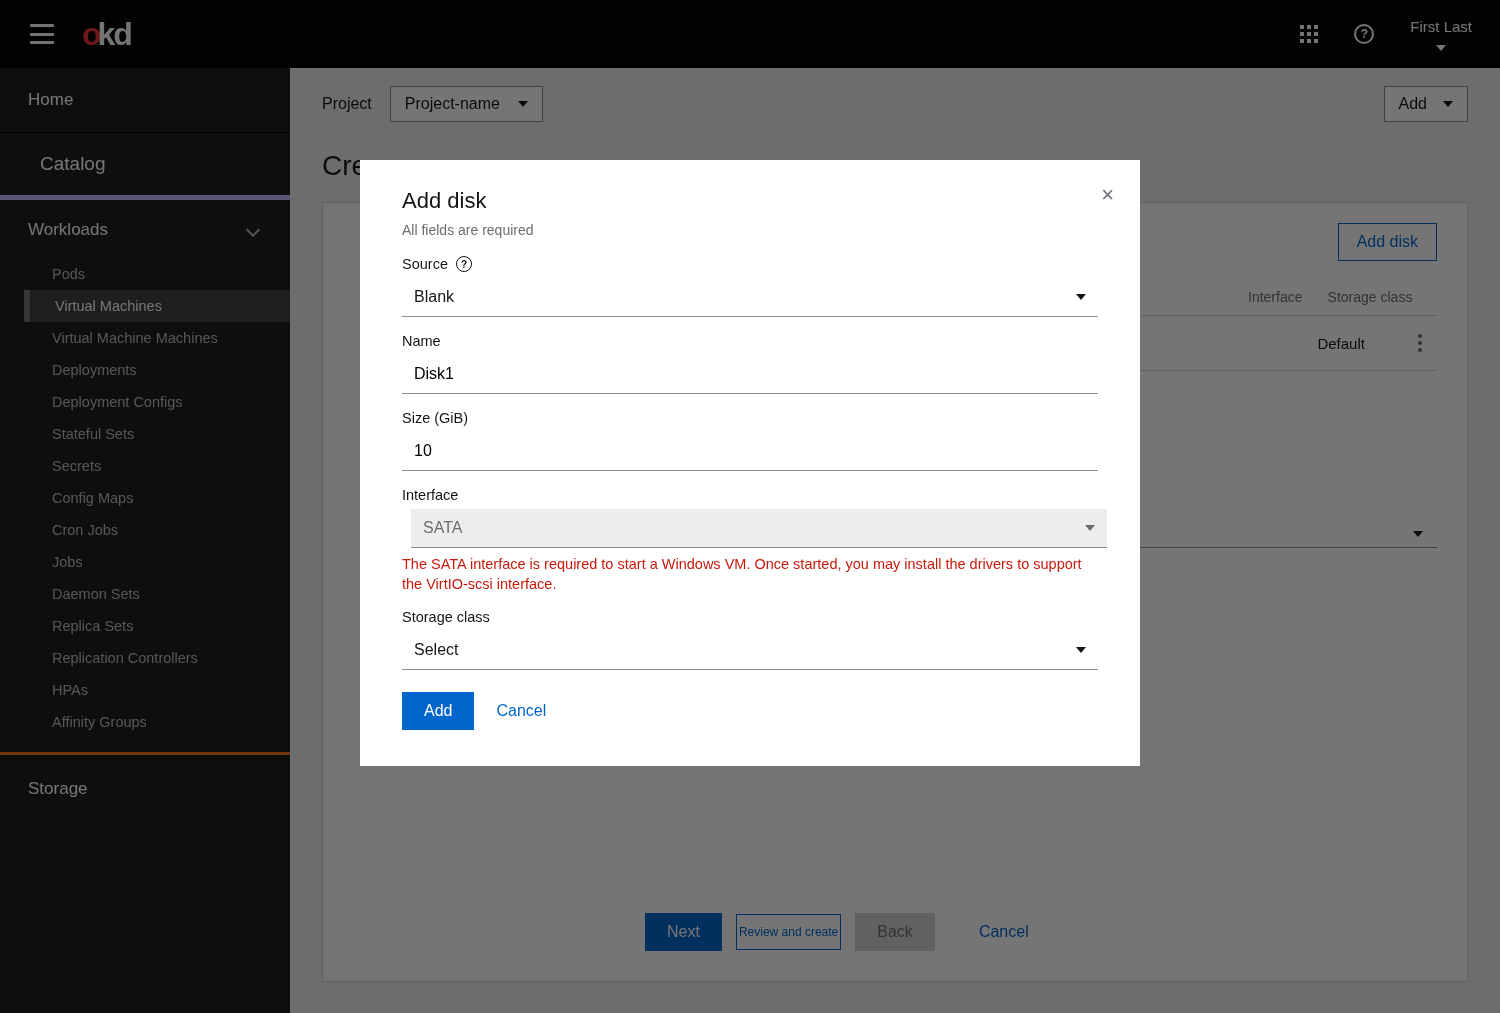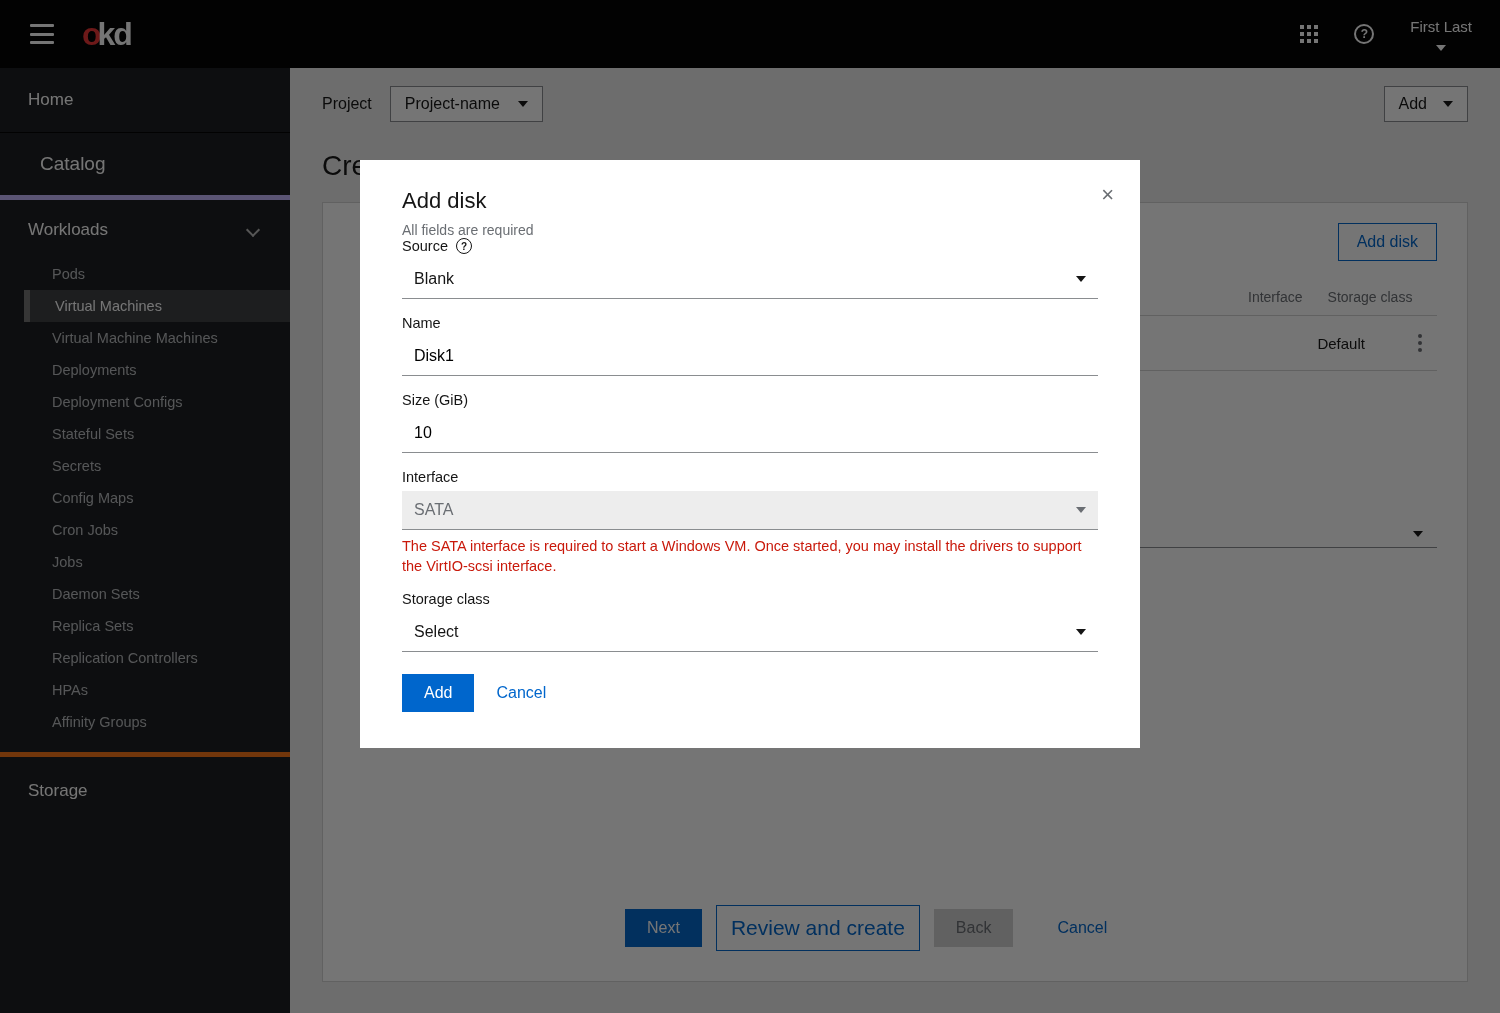--- a/index.html
+++ b/index.html
@@ -19,21 +19,21 @@
   .caret-down { width:0; height:0; border-left:5px solid transparent; border-right:5px solid transparent; border-top:6px solid #fff; }
   
   .sidebar { position:absolute; top:68px; left:0; bottom:0; width:290px; background:#1a1c1f; color:#d2d2d2; overflow-y:auto; }
   .sidebar .section-top { padding:22px 28px; font-size:17px; color:#fff; border-bottom:1px solid #000; cursor:pointer; }
   .sidebar .section-catalog { padding:20px 40px; font-size:19px; color:#fff; border-bottom:5px solid #c4b5fd; cursor:pointer; }
   .sidebar .expandable { padding:20px 28px 10px; font-size:17px; color:#fff; display:flex; justify-content:space-between; align-items:center; cursor:pointer; }
   .chev-down { width:10px; height:10px; border-right:2px solid #bbb; border-bottom:2px solid #bbb; transform:rotate(45deg); margin-right:4px; }
   .subitems { padding:8px 0 14px;margin-left:24px; }
   .subitem { padding:8px 28px; font-size:14.5px; color:#b8bbbe; cursor:pointer; }
   .subitem.active { background:#3c3f42; color:#fff; border-left:6px solid #737373; padding-left:25px; }
-  .section-storage { padding:24px 28px; font-size:17px; color:#fff; border-top:5px solid #f97316; cursor:pointer; }
+  .section-storage { padding:24px 28px; font-size:17px; color:#fff; border-top:3px solid #f97316; cursor:pointer; }
   
   .main { position:absolute; top:68px; left:290px; right:0; bottom:0; background:#ededed; }
   .proj-row { display:flex; align-items:center; padding:18px 32px; }
   .proj-label { font-size:16px; color:#151515; margin-right:18px; }
   .proj-select { border:1px solid #8a8d90; background:#fff; padding:8px 14px; display:flex; align-items:center; gap:18px; font-size:16px; cursor:pointer; }
   .caret-dark { width:0; height:0; border-left:5px solid transparent; border-right:5px solid transparent; border-top:6px solid #151515; }
   .add-btn { margin-left:auto; border:1px solid #8a8d90; background:#fff; padding:8px 14px; display:flex; align-items:center; gap:16px; font-size:16px; cursor:pointer; }
   .page-title { font-size:28px; font-weight:400; padding:10px 32px 20px; }
   
   .wizard-card { margin:0 32px 32px; background:#fff; border:1px solid #d2d2d2; height:780px; position:relative; }
@@ -44,36 +44,36 @@
   .content-area { position:absolute; top:20px; left:305px; right:30px; }
   .add-disk-btn { position:absolute; top:0; right:0; border:1px solid #0066cc; color:#0066cc; background:#fff; padding:9px 18px; font-size:16px; cursor:pointer; }
   .table-head { display:flex; margin-top:56px; color:#6a6e73; font-size:14px; padding:10px 0; }
   .col-interface { margin-left:620px; width:160px; }
   .col-storage { width:220px; }
   .table-row { display:flex; align-items:center; padding:14px 0; border-top:1px solid #d2d2d2; border-bottom:1px solid #d2d2d2; }
   .kebab { margin-left:auto; width:22px; display:flex; flex-direction:column; align-items:center; gap:3px; cursor:pointer; padding:4px; margin-right:10px; }
   .kebab span { width:4px; height:4px; background:#6a6e73; border-radius:50%; }
   .bootable-row { margin-top:150px; display:flex; align-items:center; }
   .bootable-select { flex:1; border-bottom:1px solid #8a8d90; background:#fff; padding:10px 14px; display:flex; justify-content:space-between; align-items:center; cursor:pointer; }
-  .wizard-footer { position:absolute; bottom:30px; left:302px; display:flex; gap:14px; align-items:center; }
+  .wizard-footer { position:absolute; bottom:30px; left:322px; display:flex; gap:14px; align-items:center; }
   .btn-primary { background:#0066cc; color:#fff; border:none; padding:10px 22px; font-size:16px; cursor:pointer; }
-  .btn-secondary { background:#fff; color:#0066cc; border:1px solid #0066cc; padding:10px 14px; font-size:21px; cursor:pointer; }
+  .btn-secondary { background:#fff; color:#0066cc; border:1px solid #0066cc; padding:10px 2px; font-size:12px; cursor:pointer; }
   .btn-disabled { background:#d2d2d2; color:#6a6e73; border:none; padding:10px 22px; font-size:16px; cursor:default; }
   .btn-link { background:none; border:none; color:#0066cc; font-size:16px; cursor:pointer; margin-left:30px; }
   
   .overlay { position:absolute; inset:0; background:rgba(3,3,3,0.55); }
   .modal { position:absolute; top:160px; left:50%; transform:translateX(-50%); width:780px; background:#fff; padding:28px 42px 36px; }
   .modal-title { font-size:22px; font-weight:400; margin-bottom:8px; }
-  .modal-sub { font-size:14px; color:#6a6e73; }
+  .modal-sub { font-size:14px; color:#6a6e73; margin-bottom:18px; }
   .modal-close { position:absolute; top:22px; right:26px; font-size:22px; color:#6a6e73; cursor:pointer; background:none; border:none; }
   .field-label { font-size:14.5px; color:#151515; margin-bottom:6px; display:flex; align-items:center; gap:8px; }
   .help-mini { width:16px; height:16px; border:1.5px solid #151515; border-radius:50%; display:inline-flex; align-items:center; justify-content:center; font-size:10px; font-weight:700; }
   .select-field, .text-field { width:100%; border:none; border-bottom:1px solid #8a8d90; background:#fff; padding:10px 12px; font-size:16px; display:flex; justify-content:space-between; align-items:center; margin-bottom:16px; }
   .text-field input { border:none; outline:none; width:100%; font-size:16px; font-family:inherit; }
-  .select-field.disabled { background:#ededed; color:#6a6e73; cursor:default; }
+  .select-field.disabled { background:#ededed; color:#6a6e73; cursor:default;margin-left:9px; }
   .warning-text { color:#c9190b; font-size:14.5px; line-height:1.4; margin:-10px 0 14px; }
   .modal-actions { margin-top:22px; display:flex; gap:22px; align-items:center; }
 </style>
 </head>
 <body>
 
 <div class="topbar">
   <div class="hamburger">
       <span></span>
       <span></span>

